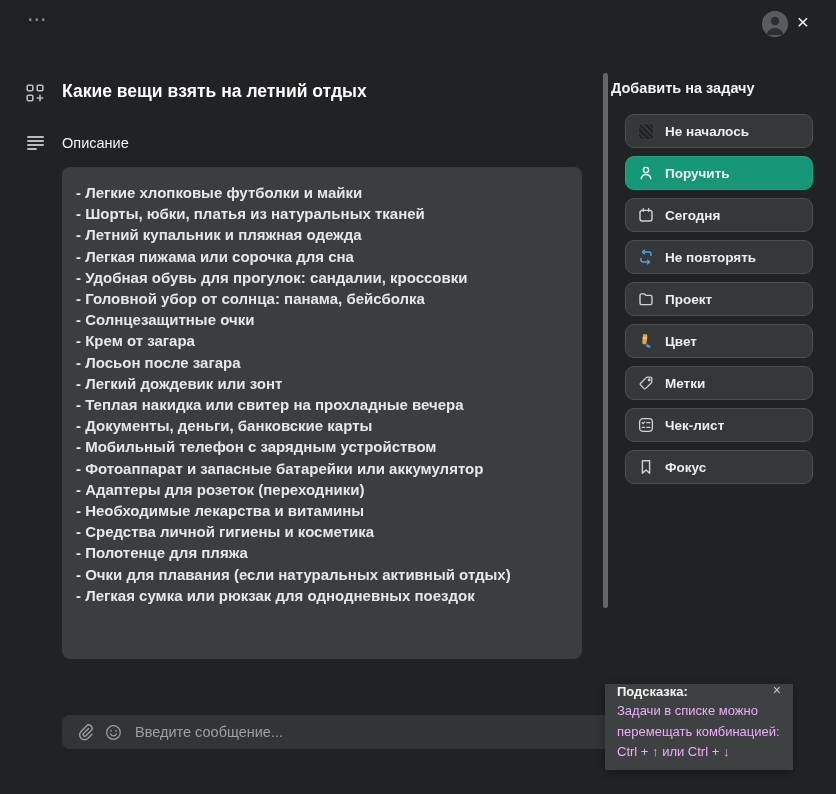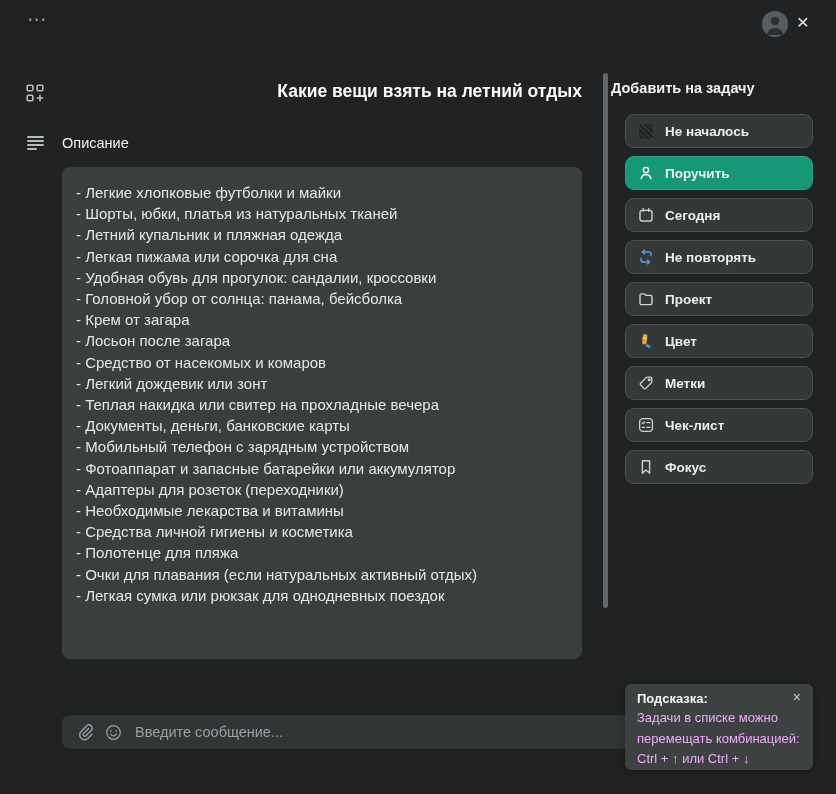--- a/index.html
+++ b/index.html
@@ -23,35 +23,35 @@
   .close-main{
     position:absolute;left:791px;top:10px;width:24px;height:24px;
     color:#eceeee;font-size:21px;line-height:24px;text-align:center;
     cursor:pointer;background:none;border:none;padding:0;
     font-family:"Liberation Sans", sans-serif;
   }
   
   .title-icon{position:absolute;left:26px;top:84px;width:18px;height:18px;}
   .task-title{
     position:absolute;left:62px;top:81px;width:520px;
-    font-size:17.5px;font-weight:700;color:#fdfdfd;cursor:text;text-align:right;
+    font-size:17.5px;font-weight:700;color:#fdfdfd;cursor:text;
   }
   .desc-icon{position:absolute;left:27px;top:136px;width:17px;height:14px;}
   .desc-label{
     position:absolute;left:62px;top:135px;
     font-size:14.5px;font-weight:400;color:#f2f3f3;
   }
   
   .desc-box{
     position:absolute;left:62px;top:167px;width:520px;height:492px;
     background:#3b3e3f;border-radius:8px;box-sizing:border-box;
     padding:15px 14px;cursor:text;
   }
   .desc-box .line{
-    font-size:15px;line-height:21.2px;color:#e6e7e7;font-weight:400;
+    font-size:15px;line-height:21.2px;color:#e6e7e7;font-weight:700;
     white-space:nowrap;
   }
   
   .scrollbar{
     position:absolute;left:603px;top:73px;width:5px;height:535px;
     background:#63676a;border-radius:3px;cursor:grab;
   }
   
   .msg-bar{
     position:absolute;left:62px;top:715px;width:615px;height:34px;
@@ -81,23 +81,23 @@
   .sb-btn .sb-label{font-size:13.5px;font-weight:700;color:#eceeee;}
   .sb-btn.accent{background:#169878;border-color:#1ba583;}
   .sb-icon{width:16px;height:16px;display:flex;align-items:center;justify-content:center;}
   .status-square{
     width:15px;height:15px;border-radius:4px;border:1px solid #3a3d3e;
     background-color:#212324;
     background-image:repeating-linear-gradient(45deg,rgba(255,255,255,.08) 0 1.5px,transparent 1.5px 4px);
   }
   
   .hint-box{
-    position:absolute;left:625px;top:684px;width:188px;height:86px;
-    background:#3e4142;border-radius:6px;box-sizing:border-box;
-    padding:7px 12px;box-shadow:0 2px 8px rgba(0,0,0,.35);
+    position:absolute;left:605px;top:684px;width:188px;height:86px;
+    background:#3e4142;border-radius:1px;box-sizing:border-box;
+    padding:0 12px;box-shadow:0 2px 8px rgba(0,0,0,.35);
   }
   .hint-head{display:flex;justify-content:space-between;align-items:flex-start;}
   .hint-title{font-size:13px;font-weight:700;color:#f4f5f5;}
   .hint-close{
     color:#c9cbcc;font-size:14px;line-height:13px;cursor:pointer;
     background:none;border:none;padding:0;font-family:"Liberation Sans", sans-serif;
   }
   .hint-line{font-size:13px;line-height:20.5px;color:#f0abfc;font-weight:500;}
   .hint-body{margin-top:2px;}
 </style>
@@ -136,23 +136,23 @@
 </span>
 <div class="desc-label">Описание</div>
 
 <div class="desc-box">
   <div class="line">- Легкие хлопковые футболки и майки</div>
   <div class="line">- Шорты, юбки, платья из натуральных тканей</div>
   <div class="line">- Летний купальник и пляжная одежда</div>
   <div class="line">- Легкая пижама или сорочка для сна</div>
   <div class="line">- Удобная обувь для прогулок: сандалии, кроссовки</div>
   <div class="line">- Головной убор от солнца: панама, бейсболка</div>
+  <div class="line">- Солнцезащитные очки</div>
   <div class="line">- Крем от загара</div>
   <div class="line">- Лосьон после загара</div>
-  <div class="line">- Средство от насекомых и комаров</div>
   <div class="line">- Легкий дождевик или зонт</div>
   <div class="line">- Теплая накидка или свитер на прохладные вечера</div>
   <div class="line">- Документы, деньги, банковские карты</div>
   <div class="line">- Мобильный телефон с зарядным устройством</div>
   <div class="line">- Фотоаппарат и запасные батарейки или аккумулятор</div>
   <div class="line">- Адаптеры для розеток (переходники)</div>
   <div class="line">- Необходимые лекарства и витамины</div>
   <div class="line">- Средства личной гигиены и косметика</div>
   <div class="line">- Полотенце для пляжа</div>
   <div class="line">- Очки для плавания (если натуральных активный отдых)</div>

